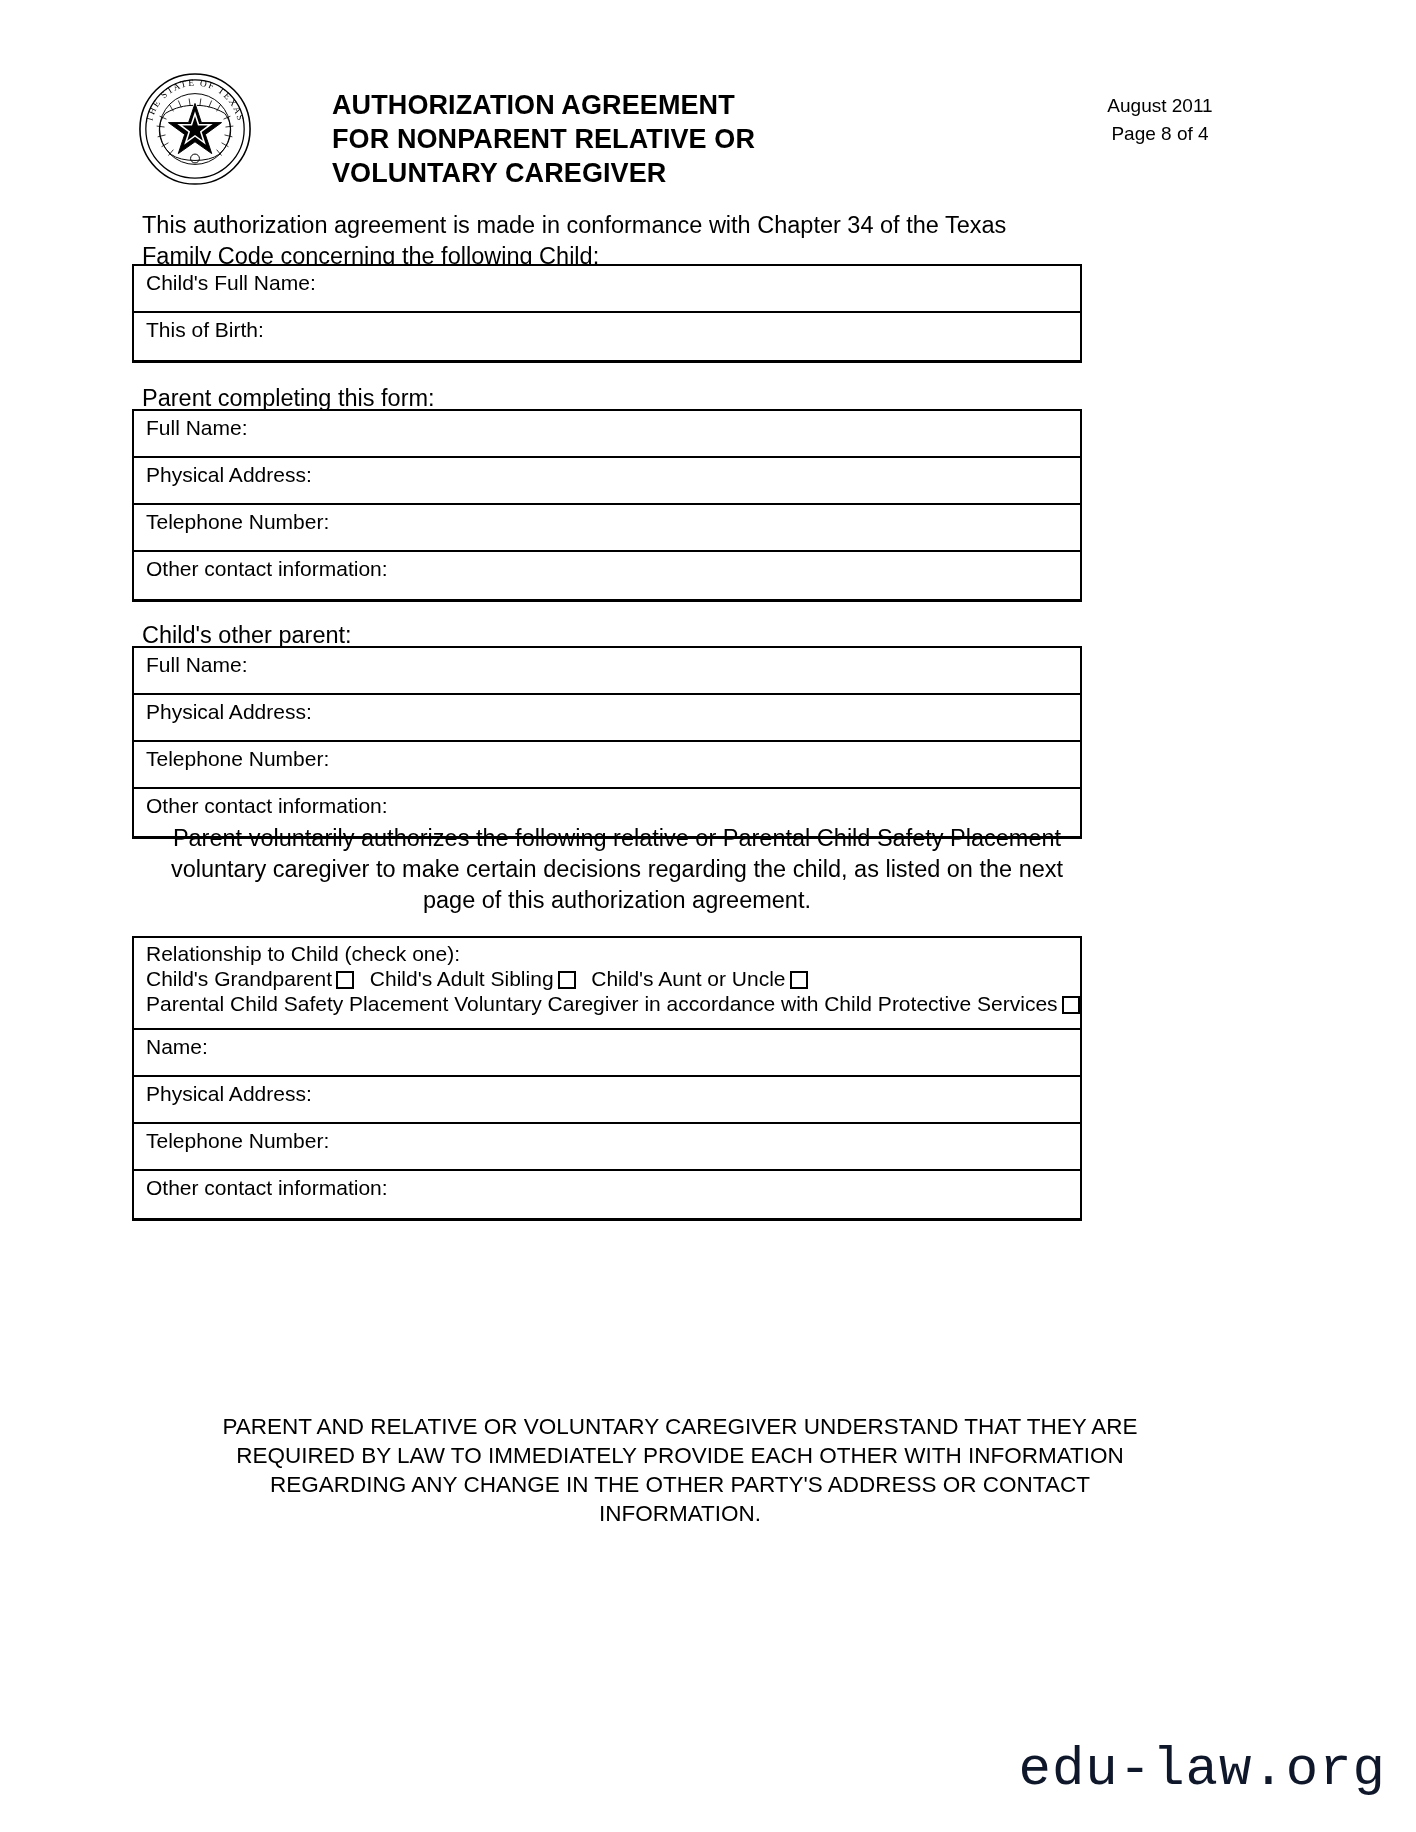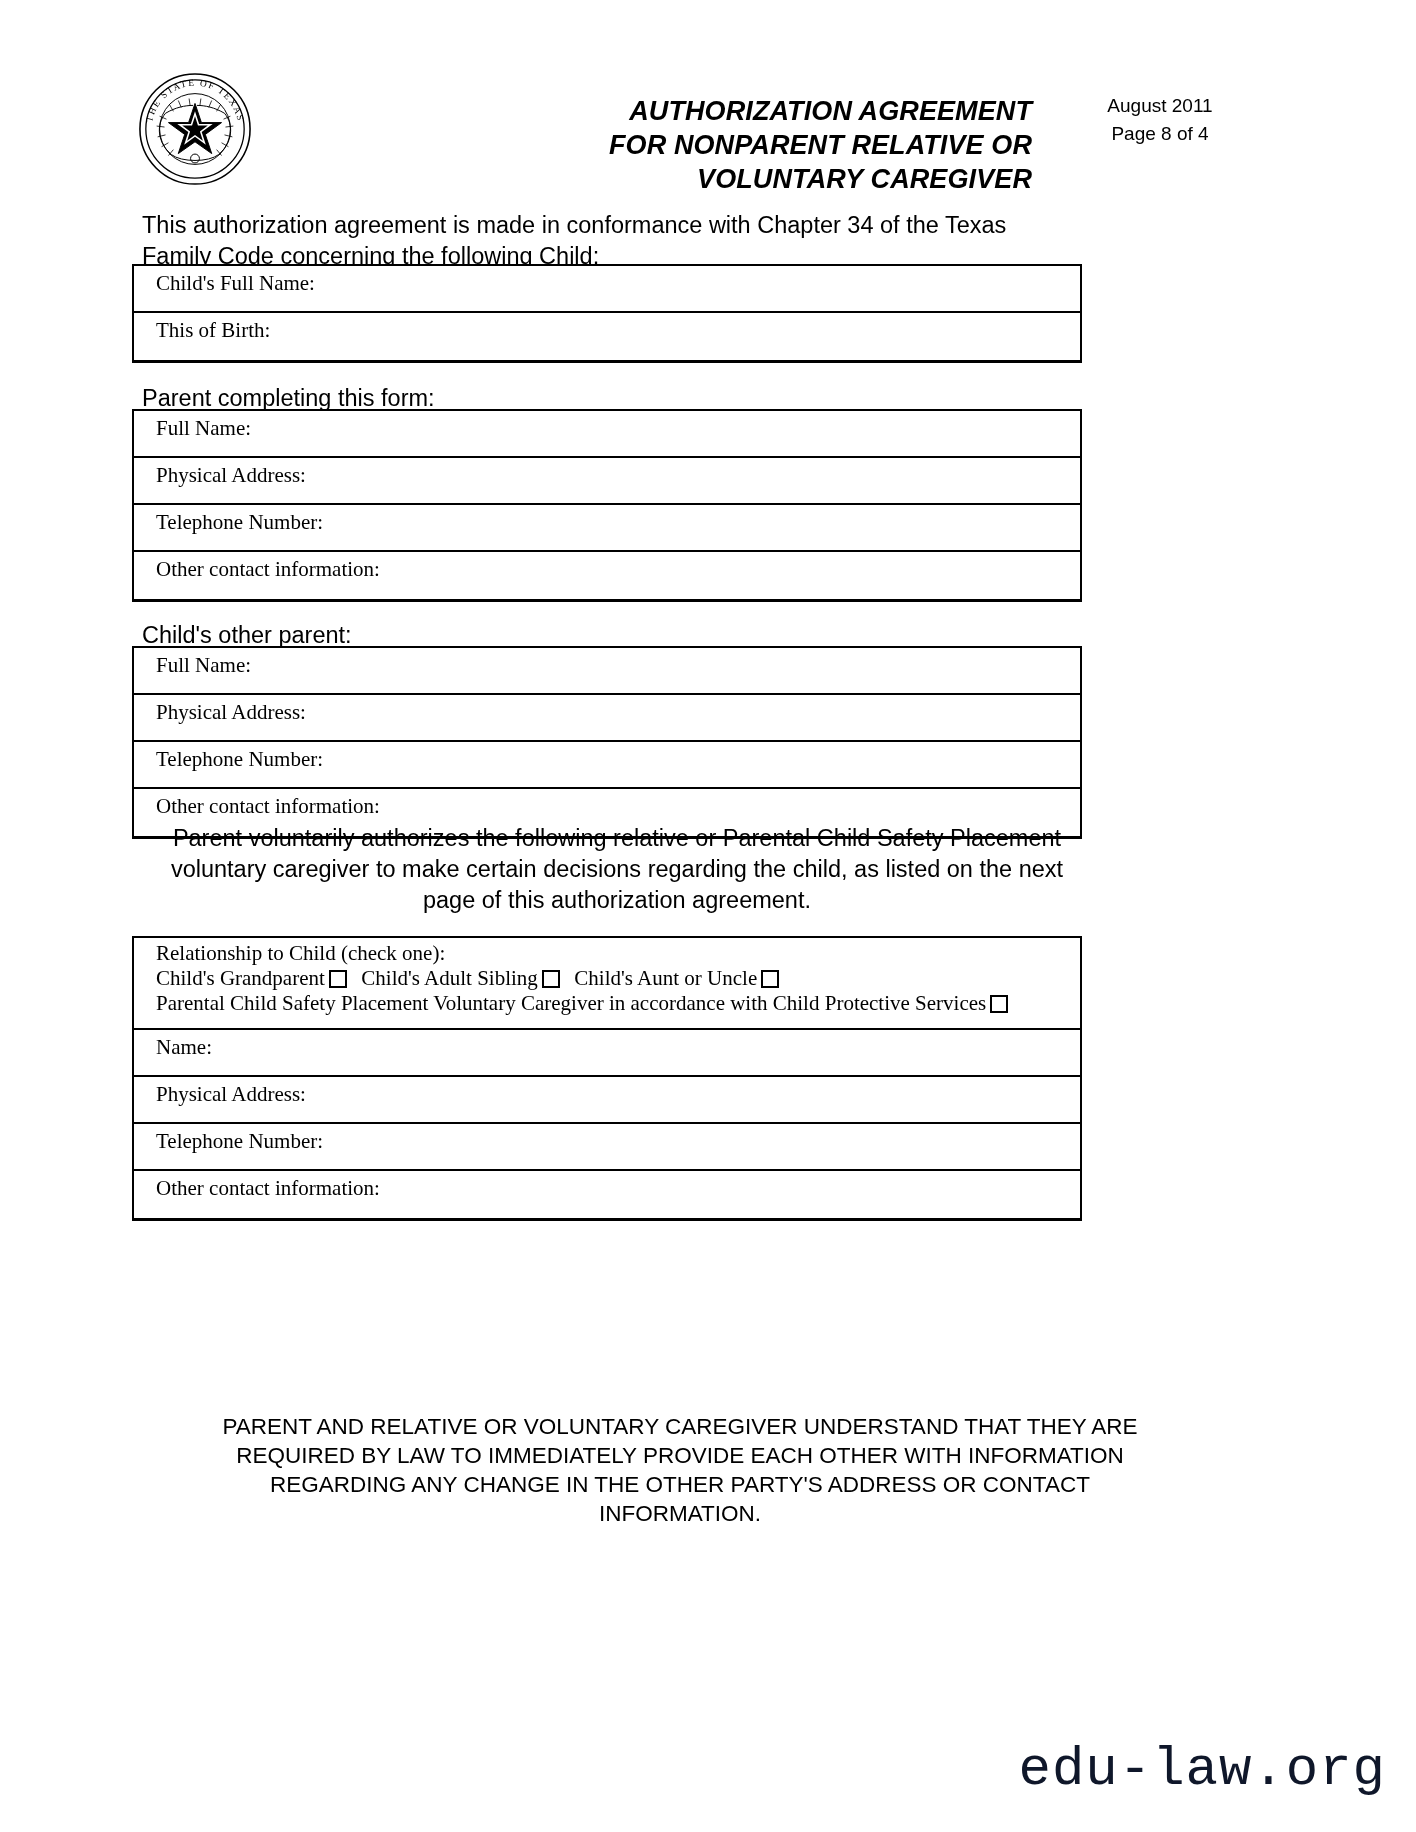--- a/index.html
+++ b/index.html
@@ -35,24 +35,23 @@
   .seal {
     position: absolute;
     left: 4px;
     top: 8px;
     width: 118px;
     height: 118px;
   }
   .title-block {
     position: absolute;
     left: 200px;
-    top: 32px;
+    top: 26px;
     width: 700px;
-    text-align: right;
-    font-style: italic;
+    text-align: left;
   }
   .title-line {
     font-size: 27px;
     font-weight: bold;
     line-height: 34px;
     letter-spacing: 0.1px;
   }
   .meta-block {
     position: absolute;
     right: 4px;
@@ -102,23 +101,22 @@
     background: #fff;
   }
   .fieldtable.child      { top: 264px; }
   .fieldtable.parent     { top: 409px; }
   .fieldtable.otherparent{ top: 646px; }
   .fieldtable.caregiver  { top: 936px; }
 
   .frow {
     border-bottom: 2px solid #000;
     box-sizing: border-box;
-    padding: 4px 0 0 22px;
+    padding: 4px 0 0 12px;
     height: 47px;
-    font-family: Liberation Serif, serif;
   }
   .frow:last-child { border-bottom: none; }
   .frow .flabel {
     font-size: 21px;
     line-height: 26px;
     display: block;
   }
 
   
   .frow.relrow {

